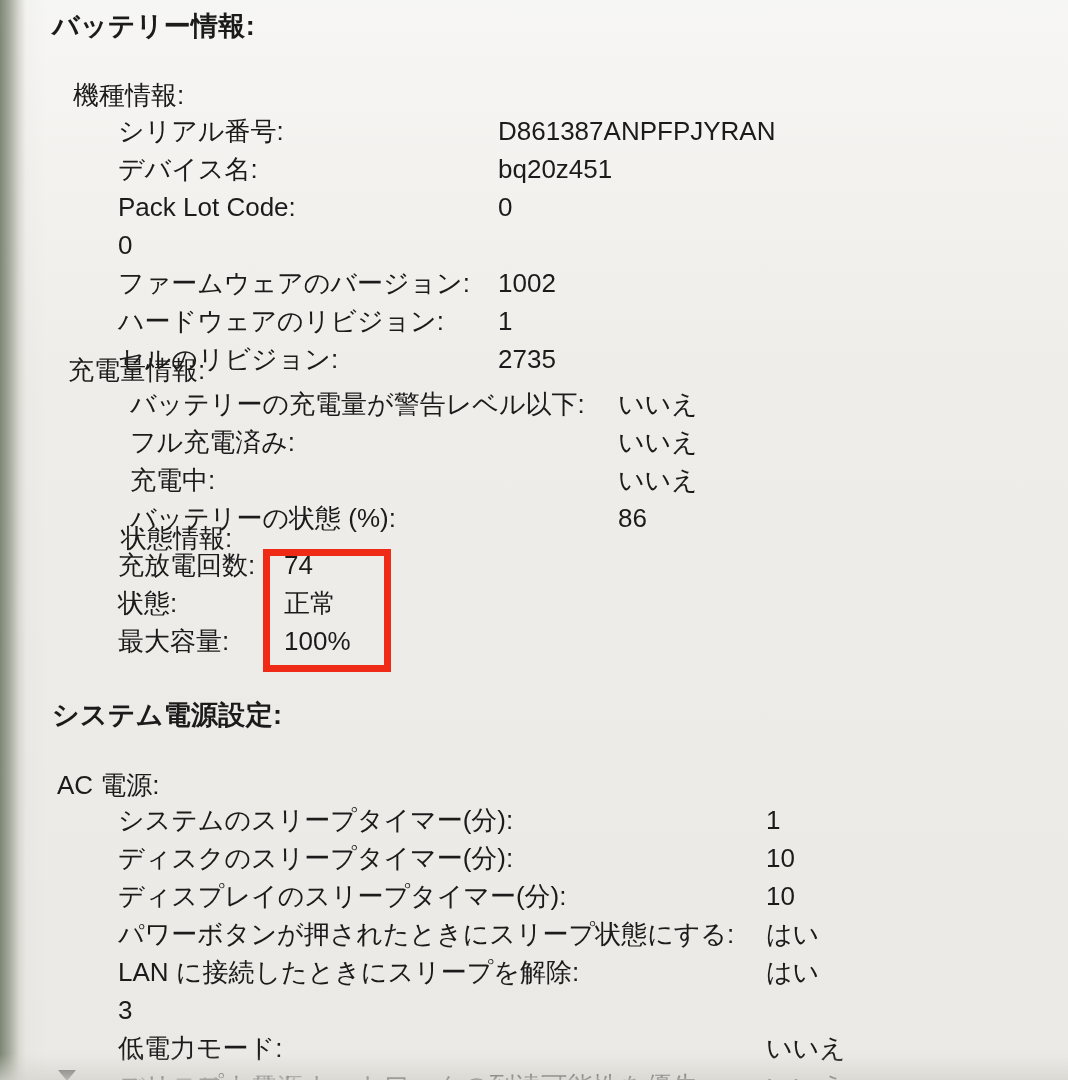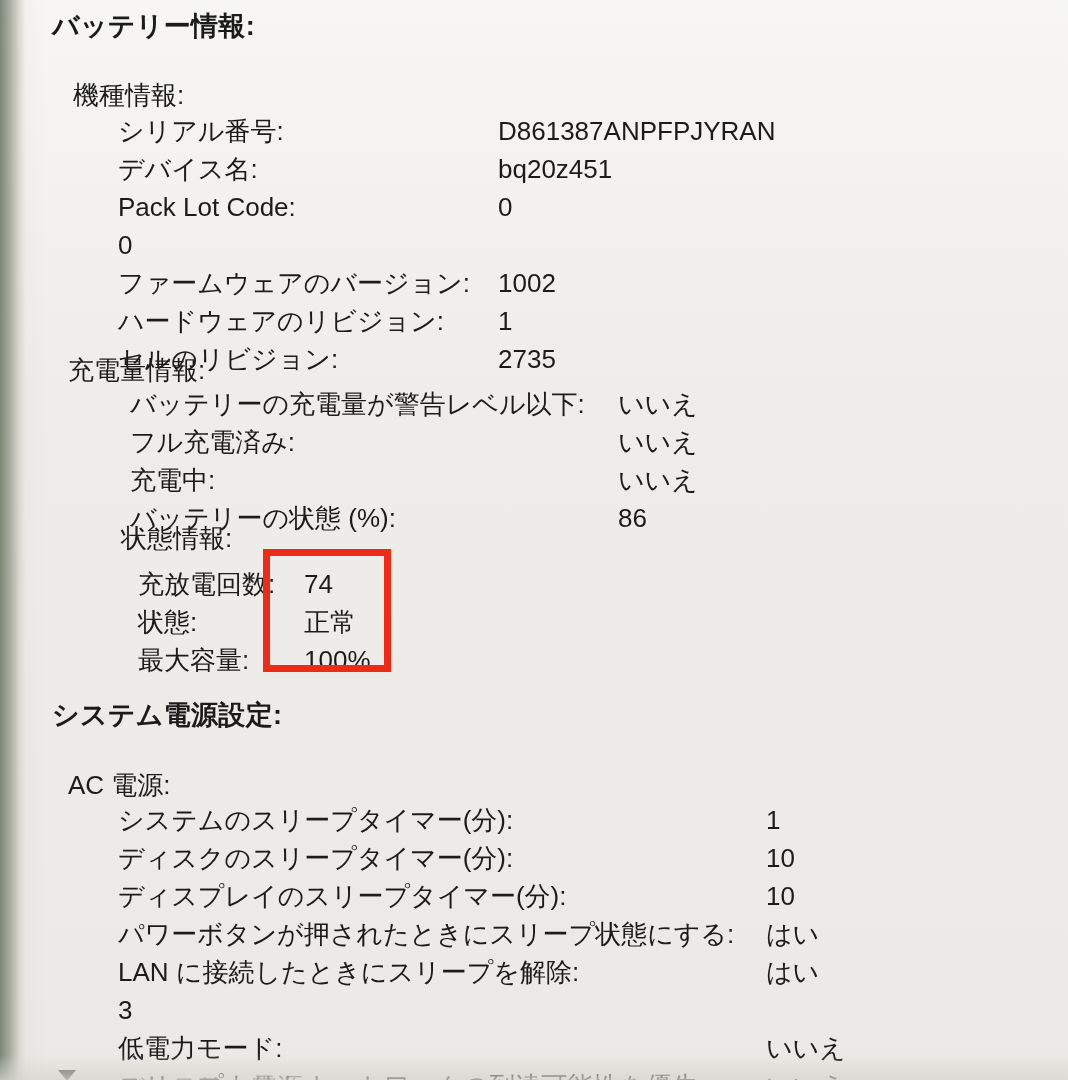--- a/index.html
+++ b/index.html
@@ -55,23 +55,23 @@
   .row .k { flex: 0 0 auto; }
   .row .v { flex: 0 0 auto; }
 
   
   #battery-title { position: absolute; left: 52px; top: 8px; }
   #model-title   { position: absolute; left: 73px; top: 78px; }
   #model-rows    { position: absolute; left: 118px; top: 112px; }
   #charge-title  { position: absolute; left: 68px; top: 353px; }
   #charge-rows   { position: absolute; left: 130px; top: 385px; }
   #health-title  { position: absolute; left: 76px; top: 521px; margin-left: 45px; }
-  #health-rows   { position: absolute; left: 118px; top: 565px; margin-left: 20px; }
+  #health-rows   { position: absolute; left: 118px; top: 546px; }
   #power-title   { position: absolute; left: 52px; top: 697px; }
-  #ac-title      { position: absolute; left: 68px; top: 768px; }
+  #ac-title      { position: absolute; left: 57px; top: 768px; }
   #ac-rows       { position: absolute; left: 118px; top: 801px; }
   #cut-row       { position: absolute; left: 118px; top: 1068px; opacity:.65; }
 
   
   #model-rows .k { width: 380px; }
   #charge-rows .k { width: 488px; }
   #health-rows .k { width: 166px; }
   #ac-rows .k { width: 648px; }
 
   

